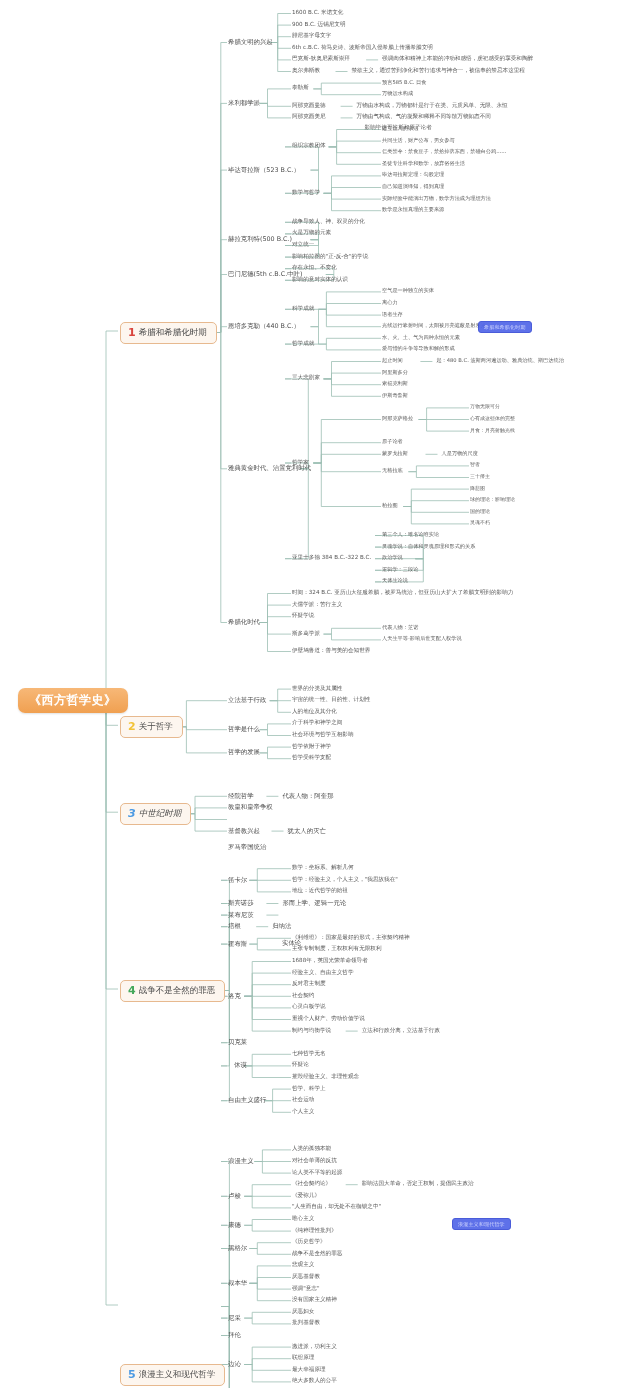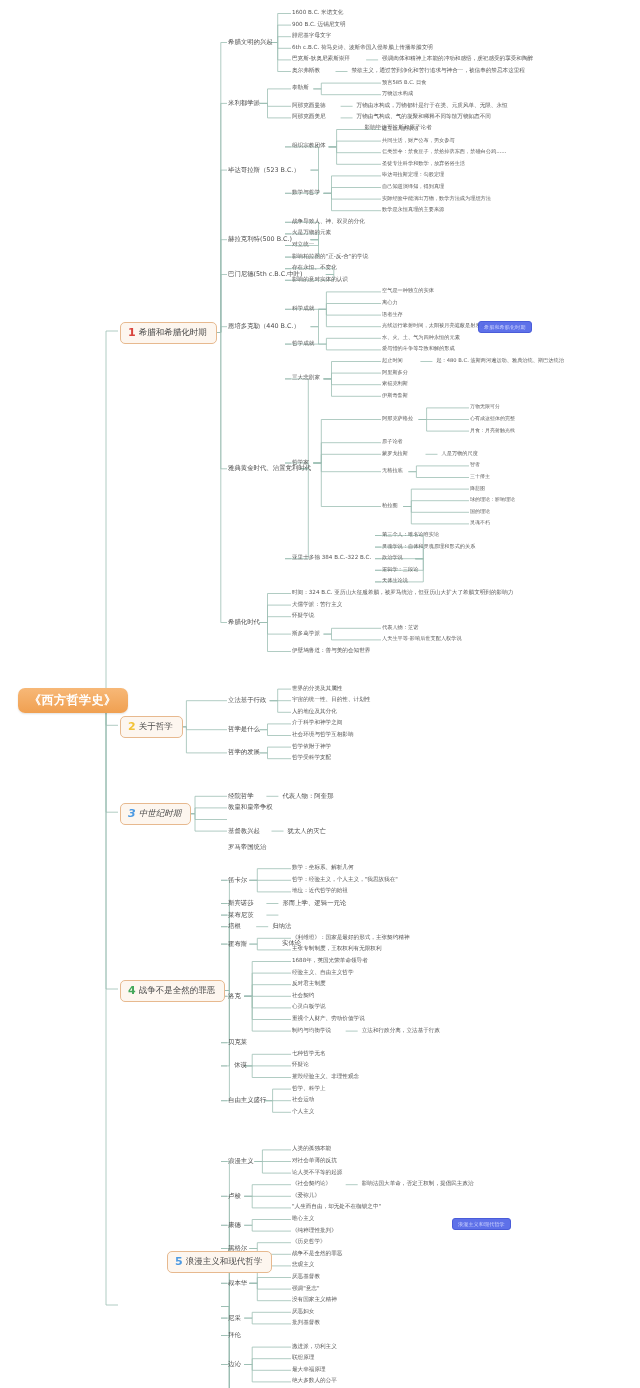--- a/index.html
+++ b/index.html
@@ -527,21 +527,21 @@
       <div class="node lvl3" style="left: 361.7px; top: 1027.6px;">立法和行政分离，立法基于行政</div>
       <div class="node lvl2" style="left: 228px; top: 1039.2px;">贝克莱</div>
       <div class="node lvl2" style="left: 228px; top: 1062.4px; margin-left: 6px;">休谟</div>
       <div class="node lvl3" style="left: 292px; top: 1050.8px;">七种哲学无名</div>
       <div class="node lvl3" style="left: 292px; top: 1062.4px;">怀疑论</div>
       <div class="node lvl3" style="left: 292px; top: 1074px;">摧毁经验主义、非理性观念</div>
       <div class="node lvl2" style="left: 228px; top: 1097.2px;">自由主义盛行</div>
       <div class="node lvl3" style="left: 292px; top: 1085.6px;">哲学、科学上</div>
       <div class="node lvl3" style="left: 292px; top: 1097.2px;">社会运动</div>
       <div class="node lvl3" style="left: 292px; top: 1108.8px;">个人主义</div>
-      <div class="node lvl1" style="left: 120px; top: 1251px; margin-left: 47px;"><span class="num" style="color: rgb(76, 154, 227);">5</span><span>浪漫主义和现代哲学</span></div>
+      <div class="node lvl1" style="left: 120px; top: 1364px;"><span class="num" style="color: rgb(76, 154, 227);">5</span><span>浪漫主义和现代哲学</span></div>
       <div class="node lvl2" style="left: 228px; top: 1158px;">浪漫主义</div>
       <div class="node lvl3" style="left: 292px; top: 1146.4px;">人类的孤独本能</div>
       <div class="node lvl3" style="left: 292px; top: 1158px;">对社会单薄的反抗</div>
       <div class="node lvl3" style="left: 292px; top: 1169.6px;">论人类不平等的起源</div>
       <div class="node lvl2" style="left: 228px; top: 1192.8px;">卢梭</div>
       <div class="node lvl3" style="left: 292px; top: 1181.2px;">《社会契约论》</div>
       <div class="node lvl3" style="left: 361.7px; top: 1181.2px;">影响法国大革命，否定王权制，提倡民主政治</div>
       <div class="node lvl3" style="left: 292px; top: 1192.8px;">《爱弥儿》</div>
       <div class="node lvl3" style="left: 292px; top: 1204.4px;">"人生而自由，却无处不在枷锁之中"</div>
       <div class="node lvl2" style="left: 228px; top: 1221.8px;">康德</div>

